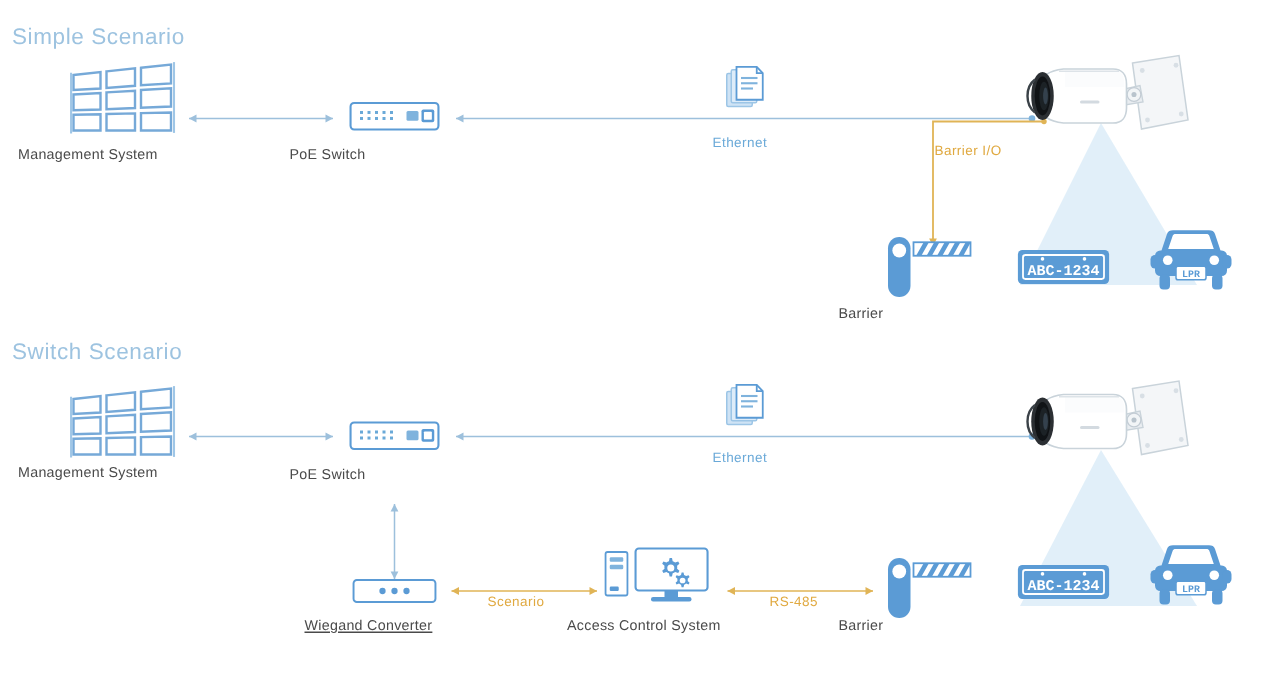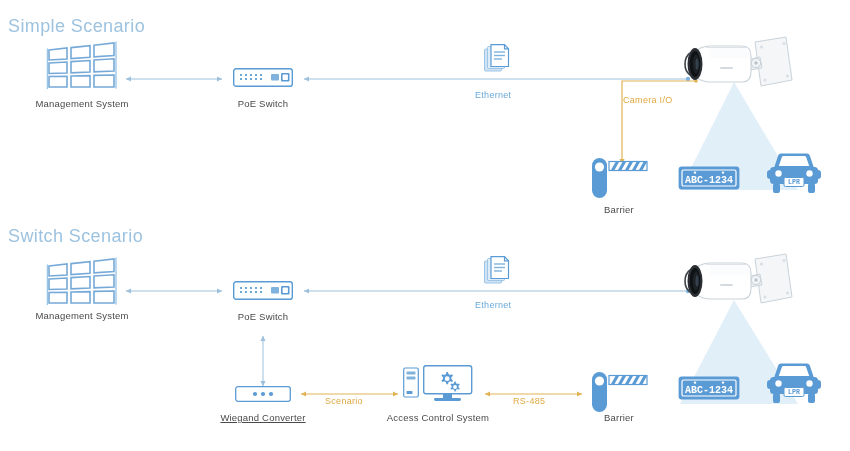--- a/index.html
+++ b/index.html
@@ -3,24 +3,24 @@
 <meta charset="utf-8">
 <style>
   html,body{margin:0;padding:0;background:#ffffff;}
   body{
     width:850px;height:451px;position:relative;overflow:hidden;
     font-family:"Liberation Sans","DejaVu Sans",sans-serif;
     -webkit-font-smoothing:antialiased;
   }
   .abs{position:absolute;}
   .scenario-title{
-    font-size:18px;color:#9dc3e0;letter-spacing:.4px;font-weight:400;white-space:nowrap;
+    font-size:15px;color:#9dc3e0;letter-spacing:.4px;font-weight:400;white-space:nowrap;
   }
   .node-label{
-    font-size:9.5px;color:#4a4a4a;white-space:nowrap;text-align:center;letter-spacing:.2px;
+    font-size:9.5px;color:#4a4a4a;white-space:nowrap;text-align:left;letter-spacing:.2px;
   }
   .link-label{
     font-size:9px;white-space:nowrap;letter-spacing:.3px;
   }
   .link-label.eth{color:#6aa9d8;}
   .link-label.gold{color:#e0a940;}
   svg{display:block;overflow:visible;}
 </style>
 </head>
 <body>
@@ -101,21 +101,21 @@
 </div>
 <div class="abs link-label eth" style="left:475px;top:90px;">Ethernet</div>
 
 <div class="abs" style="left:605px;top:78px;">
   <svg width="95" height="90" viewBox="0 0 95 90">
     <path d="M91,3 L17,3 L17,84" fill="none" stroke="#e0b456" stroke-width="1.2"></path>
     <path d="M17,86 l-2.6,-5 l5.2,0 Z" fill="#e0b456"></path>
     <circle cx="91" cy="3" r="1.8" fill="#e0b456"></circle>
   </svg>
 </div>
-<div class="abs link-label gold" style="left:623px;top:95px;">Camera I/O</div>
+<div class="abs link-label gold" style="left:623px;top:95px;">Barrier I/O</div>
 
 <div class="abs" style="left:660px;top:82px;">
   <svg width="150" height="110" viewBox="0 0 150 110">
     <path d="M74,0 L138,108 L20,108 Z" fill="#dcecf8" opacity="0.85"></path>
   </svg>
 </div>
 
 <div class="abs" style="left:676px;top:36px;">
   <svg width="124" height="66" viewBox="0 0 124 66">
 

